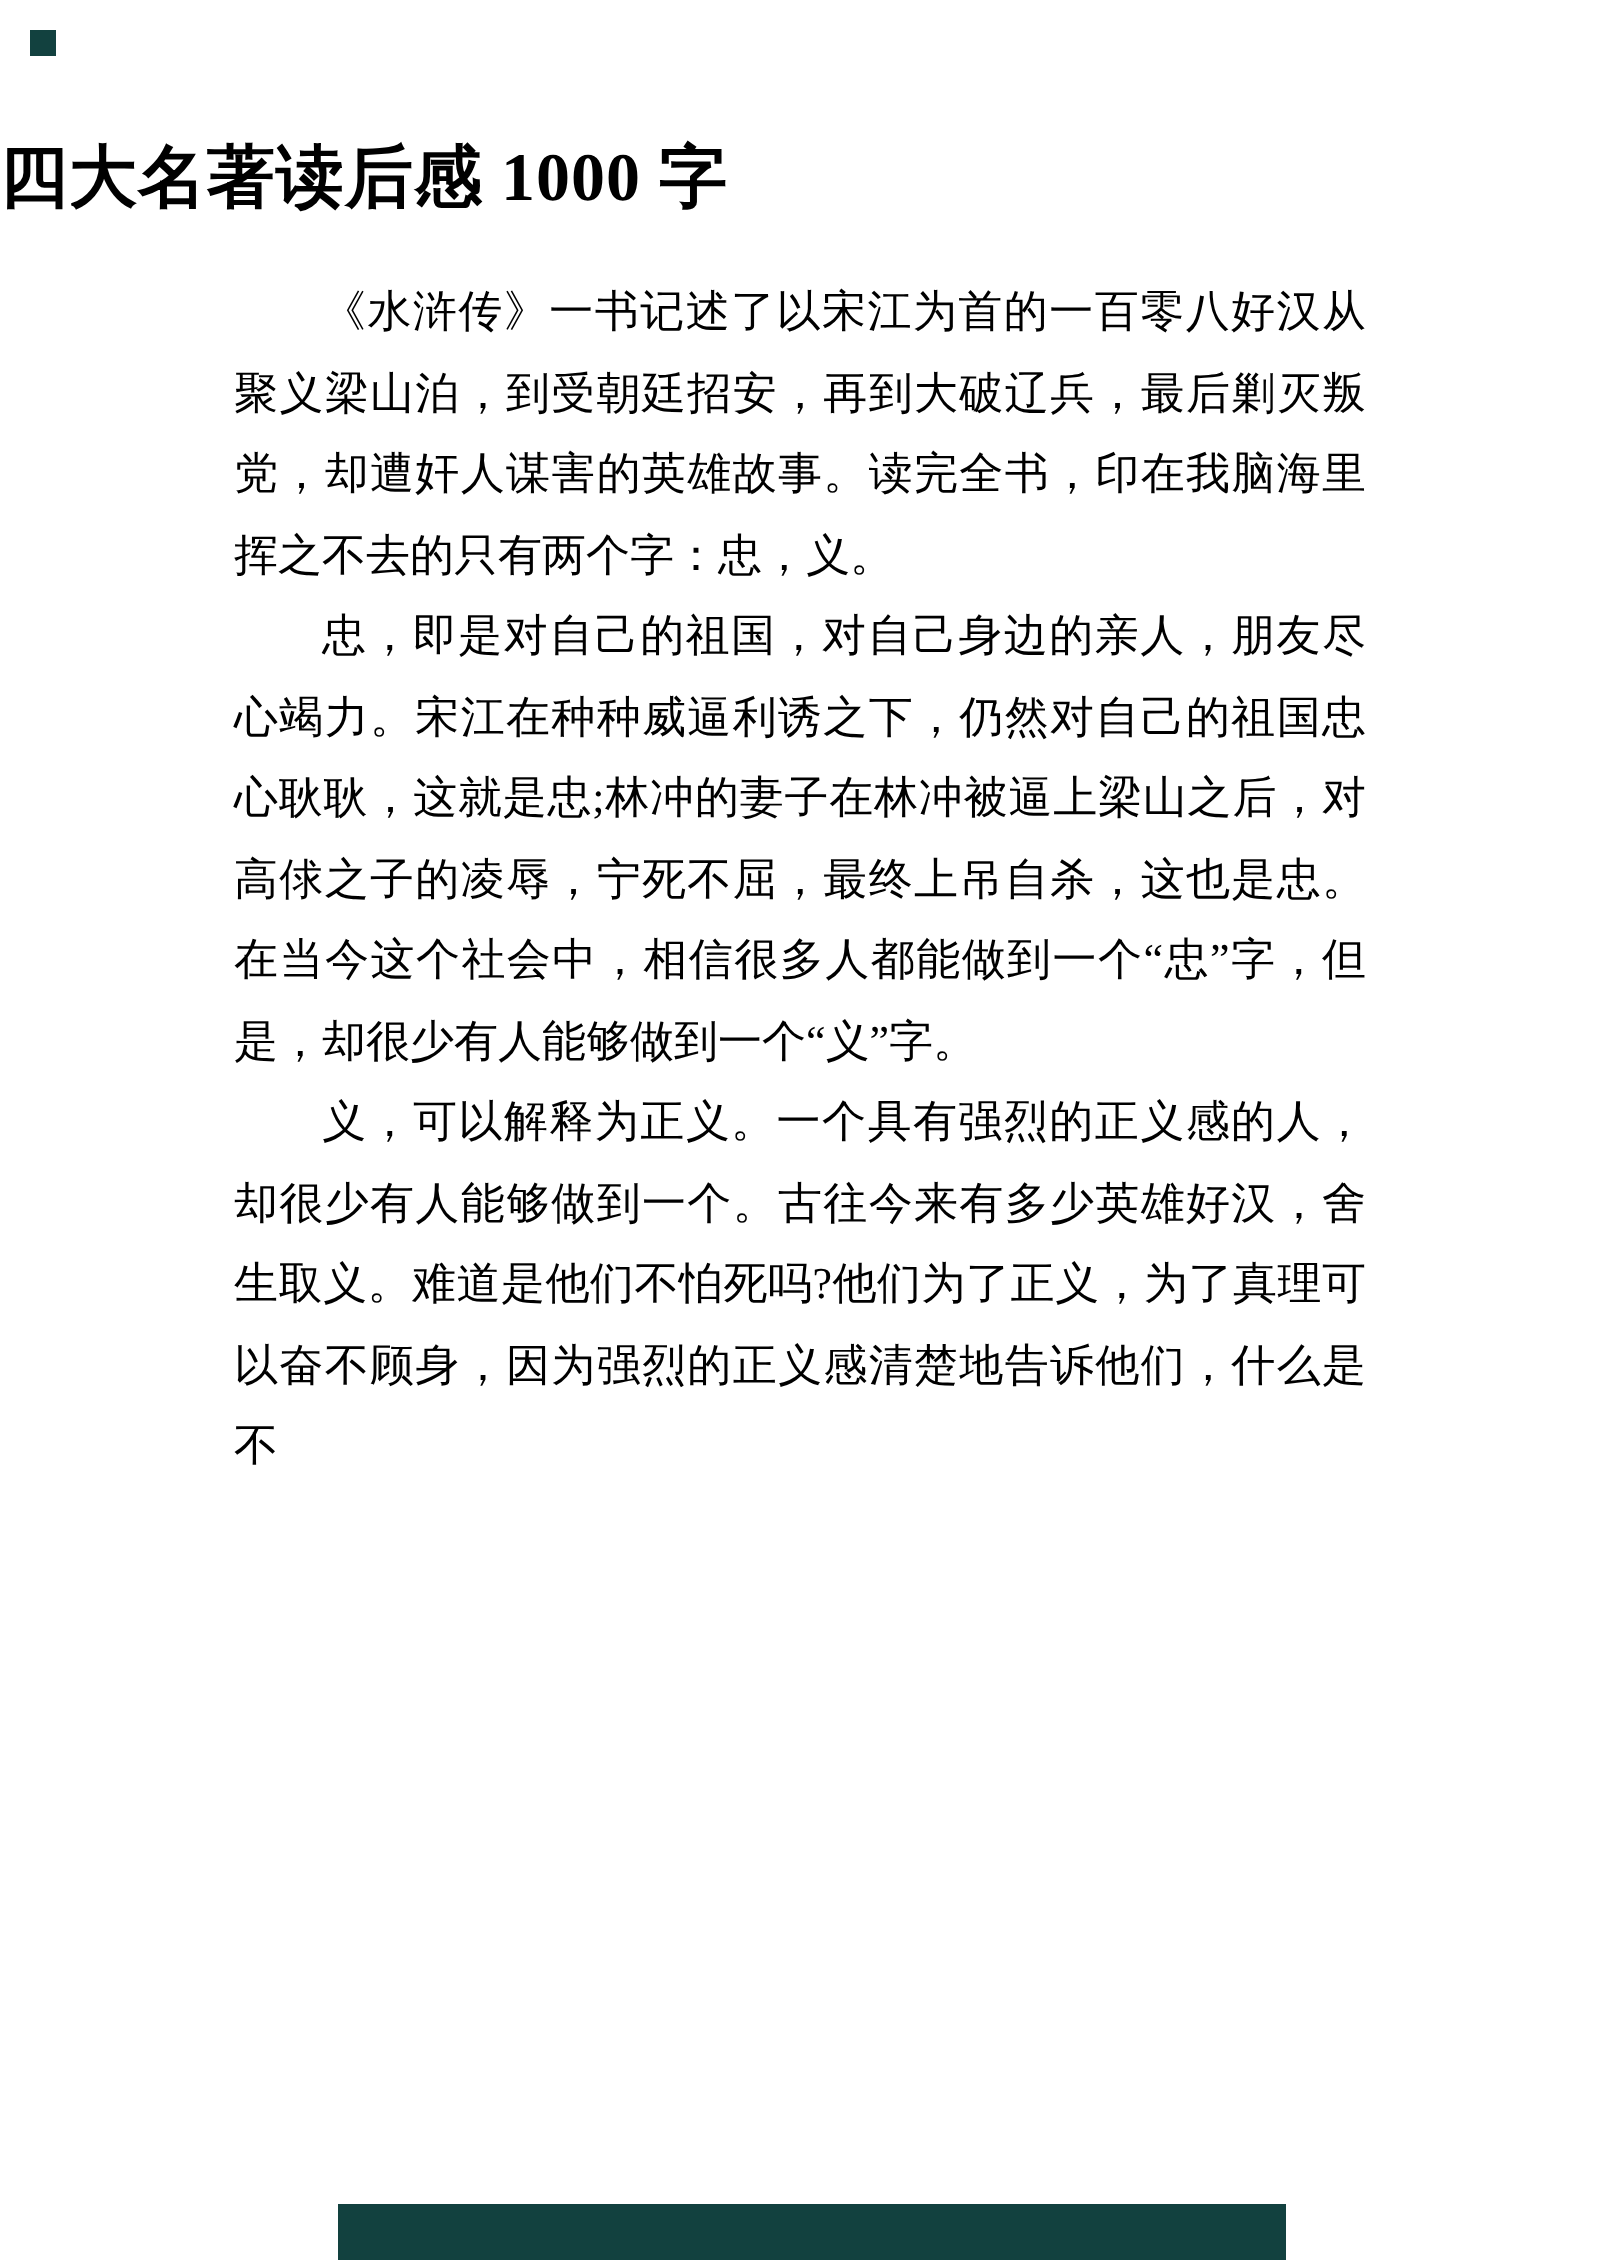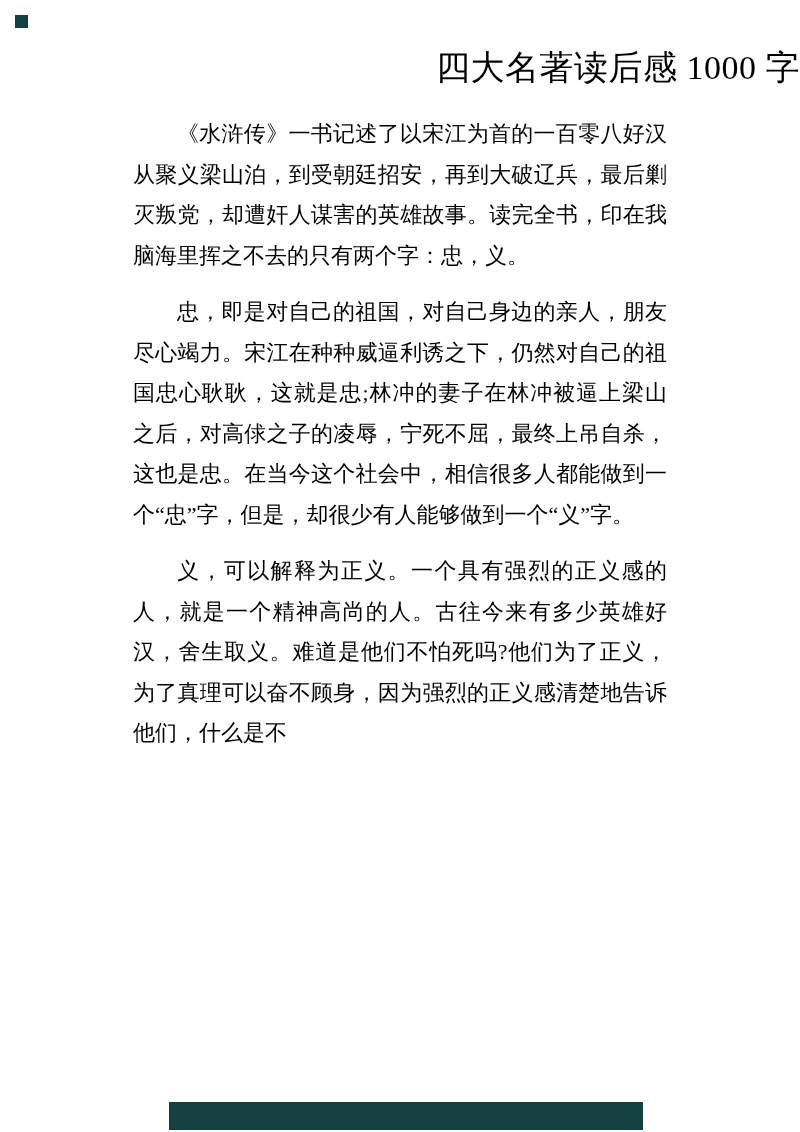--- a/index.html
+++ b/index.html
@@ -31,52 +31,52 @@
   }
   .bottom-bar {
     position: absolute;
     left: 169px;
     top: 1102px;
     width: 474px;
     height: 28px;
     background: var(--accent);
   }
   .doc-title {
-    margin: 46px auto 0 auto;
-    text-align: right;
+    margin: 68px auto 0 auto;
+    text-align: left;
     font-size: 34px;
     line-height: 44px;
-    font-weight: normal;
+    font-weight: bold;
     letter-spacing: 0.5px;
     white-space: nowrap;
   }
   .essay {
     width: 566px;
     margin: 24px auto 0 auto;
     font-size: 22px;
     line-height: 40.5px;
     text-align: justify;
     text-justify: inter-character;
   }
   .essay p {
-    margin: 16px;
+    margin: 0;
     padding: 0;
     text-indent: 2em;
   }
 </style>
 </head>
 <body>
 
 <div class="page">
 
   <div class="corner-mark"></div>
 
   <h1 class="doc-title">四大名著读后感 1000 字</h1>
 
   <div class="essay">
     <p>《水浒传》一书记述了以宋江为首的一百零八好汉从聚义梁山泊，到受朝廷招安，再到大破辽兵，最后剿灭叛党，却遭奸人谋害的英雄故事。读完全书，印在我脑海里挥之不去的只有两个字：忠，义。</p>
     <p>忠，即是对自己的祖国，对自己身边的亲人，朋友尽心竭力。宋江在种种威逼利诱之下，仍然对自己的祖国忠心耿耿，这就是忠;林冲的妻子在林冲被逼上梁山之后，对高俅之子的凌辱，宁死不屈，最终上吊自杀，这也是忠。在当今这个社会中，相信很多人都能做到一个“忠”字，但是，却很少有人能够做到一个“义”字。</p>
-    <p>义，可以解释为正义。一个具有强烈的正义感的人，就是一个精神高尚的人。古往今来有多少英雄好汉，舍生取义。难道是他们不怕死吗?他们为了正义，为了真理可以奋不顾身，因为强烈的正义感清楚地告诉他们，什么是不</p>
+    <p>义，可以解释为正义。一个具有强烈的正义感的人，却很少有人能够做到一个。古往今来有多少英雄好汉，舍生取义。难道是他们不怕死吗?他们为了正义，为了真理可以奋不顾身，因为强烈的正义感清楚地告诉他们，什么是不</p>
   </div>
 
   <div class="bottom-bar"></div>
 
 </div>
 
 </body></html>

